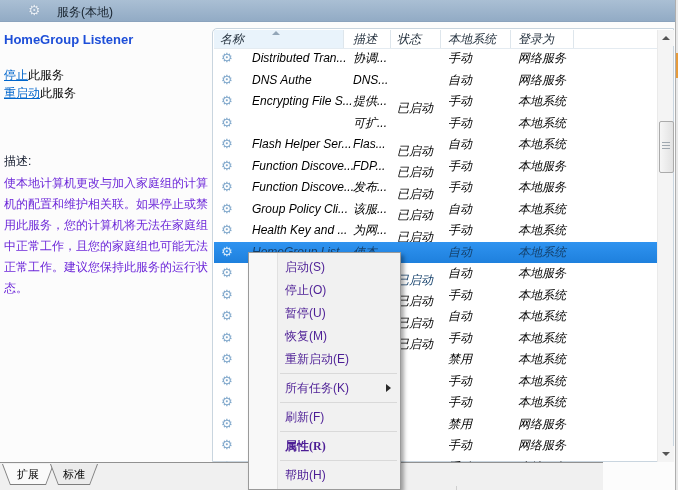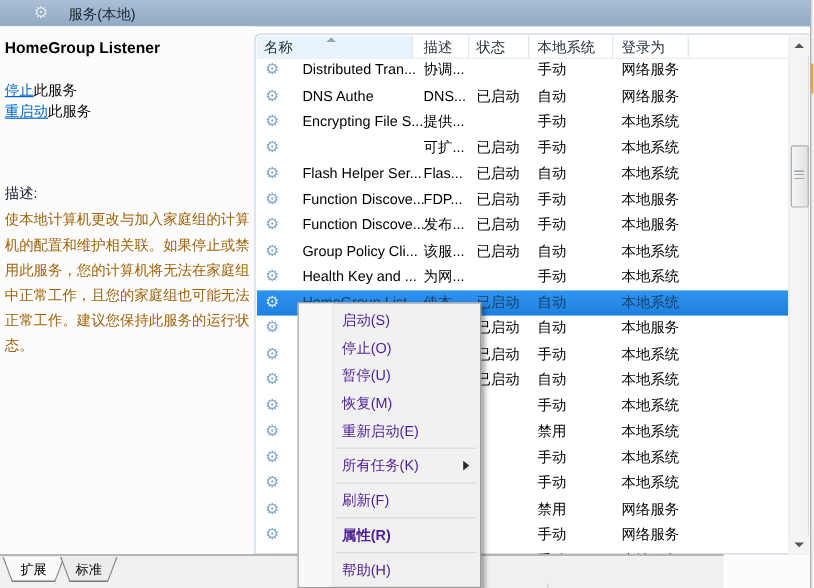--- a/index.html
+++ b/index.html
@@ -11,45 +11,45 @@
     background:linear-gradient(var(--topbar-hi),var(--topbar-lo));
     border-bottom:1px solid #8ba3bd;box-sizing:border-box;}
   .topbar .svc-icon{position:absolute;left:28px;top:2px;font-size:14px;color:#e8eef5;
     text-shadow:0 0 1px #6d87a2;}
   .topbar .title{position:absolute;left:57px;top:4px;font-size:12px;color:#17222d;}
   
   .right-edge{position:absolute;left:675px;top:0;width:3px;height:490px;background:#e9e9e9;border-left:1px solid #aeaeae;}
   .right-edge .orange{position:absolute;left:0;top:53px;width:3px;height:25px;background:var(--orange);}
   
   .left-pane{position:absolute;left:0;top:22px;width:212px;height:440px;background:#fcfcfc;}
-  .svc-title{position:absolute;left:4px;top:10px;font-size:13px;font-weight:bold;color:#000000;}
+  .svc-title{position:absolute;left:4px;top:10px;font-size:13px;font-weight:bold;color:#1d4ed8;}
   .link-line{position:absolute;left:4px;font-size:12px;color:#000;white-space:nowrap;}
   .link-line a{color:var(--link);text-decoration:underline;cursor:pointer;}
   .desc-label{position:absolute;left:4px;top:131px;font-size:12px;color:#0f172a;}
   .desc-text{position:absolute;left:4px;top:151px;width:205px;font-size:12px;
-    line-height:21px;color:#a16207;}
+    line-height:21px;color:#6d28d9;}
   
   .list-panel{position:absolute;left:212px;top:28px;width:462px;height:434px;
-    background:#fff;border:1px solid #c9d5df;border-top-left-radius:5px;box-sizing:border-box;}
+    background:#fff;border:1px solid #c9d5df;border-top-left-radius:5px;box-sizing:border-box;font-style:italic;}
   .lv-header{position:absolute;left:1px;top:1px;width:443px;height:18px;
     border-bottom:1px solid #e4ebf1;background:#fff;}
   .hcell{position:absolute;top:0;height:18px;line-height:18px;font-size:12px;color:#24313e;
     border-right:1px solid #dee6ec;box-sizing:border-box;cursor:default;white-space:nowrap;overflow:hidden;}
   .hcell.sorted{background:var(--sorted-col);}
   .sort-arrow{position:absolute;left:58px;top:1px;width:0;height:0;
     border-left:4px solid transparent;border-right:4px solid transparent;
     border-bottom:4px solid #93a6b8;}
   
   .rows{position:absolute;left:1px;top:19px;width:443px;height:414px;overflow:hidden;}
   .lv-row{position:relative;height:21.5px;font-size:12px;color:#000;background:transparent;}
   .lv-row .cell{position:absolute;top:0;height:21.5px;line-height:21.5px;white-space:nowrap;overflow:hidden;}
   .gear{position:absolute;left:7px;top:0;height:21.5px;line-height:20px;font-size:13px;color:var(--gear);}
   .c-name{left:22px;width:108px;margin-left:16px;}
   .c-desc{left:139px;width:38px;}
-  .c-status{left:183px;width:44px;}
+  .c-status{left:183px;width:44px;margin-top:28px;}
   .c-startup{left:234px;width:62px;}
   .c-logon{left:304px;width:90px;}
   .lv-row.selected{background:linear-gradient(var(--sel-hi),var(--sel-lo));color:var(--sel-text);}
   .lv-row.selected .gear{color:#d9ecfb;}
   
   .vscroll{position:absolute;right:0;top:1px;width:16px;height:432px;background:#f4f4f4;border-left:1px solid #eaeaea;box-sizing:border-box;}
   .sb-btn{position:absolute;left:0;width:16px;height:16px;background:#f4f4f4;}
   .sb-btn.up{top:0;}
   .sb-btn.down{bottom:0;}
   .sb-btn span{position:absolute;left:4px;width:0;height:0;border-left:4px solid transparent;border-right:4px solid transparent;}
@@ -61,21 +61,21 @@
   .sb-thumb:after{content:"";position:absolute;left:2px;top:20px;width:8px;height:8px;
     background:repeating-linear-gradient(to bottom,#9fa8b0 0 1px,transparent 1px 3px);}
   
   .ctx{position:absolute;left:248px;top:252px;width:153px;background:var(--menu-bg);
     border:1px solid #9a9a9a;box-shadow:3px 3px 4px rgba(0,0,0,.35);
     box-sizing:border-box;padding:3px 0 2px 0;z-index:30;}
   .ctx .icon-strip{position:absolute;left:0;top:0;bottom:0;width:28px;background:#f8f8f8;border-right:1px solid #e1e1e1;}
   .ctx-item{position:relative;height:23px;line-height:23px;padding-left:36px;
     font-size:12px;color:#4c1d95;cursor:default;white-space:nowrap;}
   .ctx-item.disabled{color:#4c1d95;}
-  .ctx-item.bold{font-weight:bold;}
+  .ctx-item.bold{font-weight:bold;font-family:Liberation Serif, serif;}
   .ctx-sep{height:1px;background:#d9d9d9;margin:2px 3px 3px 31px;}
   .sub-arrow{position:absolute;right:9px;top:7px;width:0;height:0;
     border-top:4px solid transparent;border-bottom:4px solid transparent;border-left:5px solid #2a2a2a;}
   
   .footer{position:absolute;left:0;top:462px;width:603px;height:28px;background:#f0f0f0;
     border-top:1px solid #919191;box-sizing:border-box;}
   .tab{position:absolute;top:1px;height:21px;cursor:pointer;}
   .tab .t-outer{position:absolute;left:0;top:0;right:0;bottom:0;background:#7e7e7e;
     clip-path:polygon(0 0,100% 0,calc(100% - 8px) 100%,8px 100%);}
   .tab .t-inner{position:absolute;left:1px;top:0;right:1px;bottom:1px;

